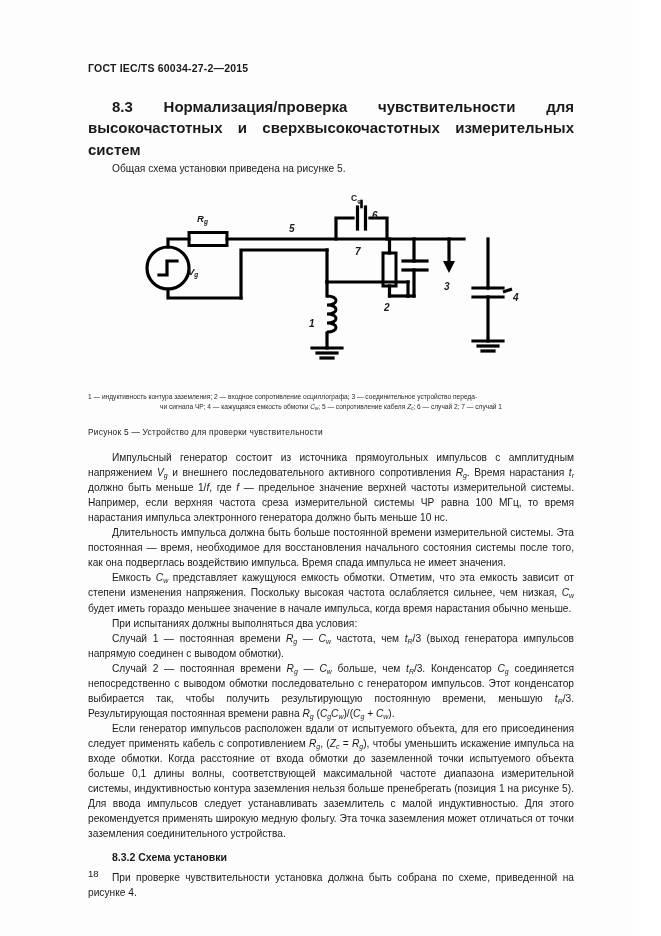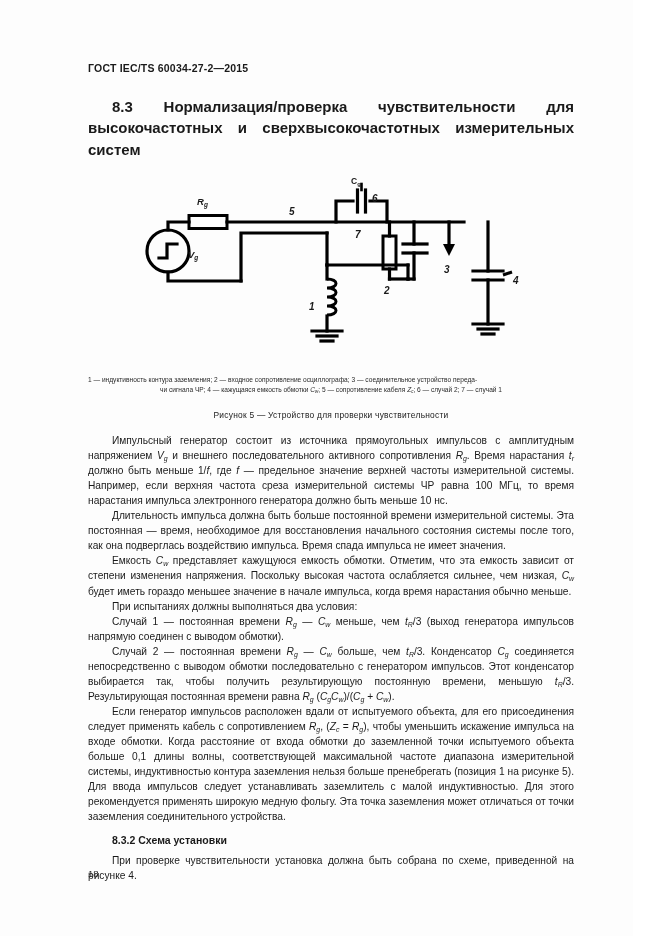--- a/index.html
+++ b/index.html
@@ -65,21 +65,21 @@
   .fig-note {
     font-size: 6.6px;
     line-height: 1.55;
     text-align: justify;
     margin: 10px 0 0 0;
     color: #2a2a2a;
   }
   .fig-note .lastline { text-align: center; display: block; }
   .fig-caption {
     font-size: 8.4px;
-    text-align: center;
+    text-align: left;
     margin: 14px 0 0 0;
     letter-spacing: 0.25px;
   }
   .page-num {
     position: absolute;
     left: 88px;
     top: 868px;
     font-size: 9.5px;
   }
   .it { font-style: italic; }
@@ -91,20 +91,21 @@
 <div class="page">
 
   <div class="content">
 
     <div class="running-head">ГОСТ IEC/TS 60034-27-2—2015</div>
 
     <h2 class="sec-title">8.3  Нормализация/проверка чувствительности для высокочастотных и сверхвысокочастотных измерительных систем</h2>
 
 
 
+    <p class="body">Общая схема установки приведена на рисунке 5.</p>
 
     <div class="fig-wrap">
       <svg width="400" height="185" viewBox="0 0 400 185">
         <g stroke="#000" stroke-width="3.2" fill="none" stroke-linecap="square">
 
           <circle cx="37" cy="75" r="21" stroke-width="3.2"></circle>
 
           <path d="M28 82 L36 82 L36 68 L46 68" stroke-width="3.2"></path>
 
           <path d="M37 54 L37 46 L58 46"></path>
@@ -197,21 +198,21 @@
     </div>
 
     <p class="body" style="margin-top:14px;"><span>Импульсный генератор состоит из источника прямоугольных импульсов с амплитудным напряжением </span><span class="it">V</span><sub class="it">g</sub><span> и внешнего последовательного активного сопротивления </span><span class="it">R</span><sub class="it">g</sub><span>. Время нарастания </span><span class="it">t</span><sub class="it">r</sub><span> должно быть меньше 1/</span><span class="it">f</span><span>, где </span><span class="it">f</span><span> — предельное значение верхней частоты измерительной системы. Например, если верхняя частота среза измерительной системы ЧР равна 100 МГц, то время нарастания импульса электронного генератора должно быть меньше 10 нс.</span></p>
 
     <p class="body">Длительность импульса должна быть больше постоянной времени измерительной системы. Эта постоянная — время, необходимое для восстановления начального состояния системы после того, как она подверглась воздействию импульса. Время спада импульса не имеет значения.</p>
 
     <p class="body"><span>Емкость </span><span class="it">C</span><sub class="it">w</sub><span> представляет кажущуюся емкость обмотки. Отметим, что эта емкость зависит от степени изменения напряжения. Поскольку высокая частота ослабляется сильнее, чем низкая, </span><span class="it">C</span><sub class="it">w</sub><span> будет иметь гораздо меньшее значение в начале импульса, когда время нарастания обычно меньше.</span></p>
 
     <p class="body">При испытаниях должны выполняться два условия:</p>
 
-    <p class="body"><span>Случай 1 — постоянная времени </span><span class="it">R</span><sub class="it">g</sub><span> — </span><span class="it">C</span><sub class="it">w</sub><span> меньше, чем </span><span class="it">t</span><sub class="it">R</sub><span>/3 (выход генератора импульсов напрямую соединен с выводом обмотки).</span></p>
+    <p class="body"><span>Случай 1 — постоянная времени </span><span class="it">R</span><sub class="it">g</sub><span> — </span><span class="it">C</span><sub class="it">w</sub><span> частота, чем </span><span class="it">t</span><sub class="it">R</sub><span>/3 (выход генератора импульсов напрямую соединен с выводом обмотки).</span></p>
 
     <p class="body"><span>Случай 2 — постоянная времени </span><span class="it">R</span><sub class="it">g</sub><span> — </span><span class="it">C</span><sub class="it">w</sub><span> больше, чем </span><span class="it">t</span><sub class="it">R</sub><span>/3. Конденсатор </span><span class="it">C</span><sub class="it">g</sub><span> соединяется непосредственно с выводом обмотки последовательно с генератором импульсов. Этот конденсатор выбирается так, чтобы получить результирующую постоянную времени, меньшую </span><span class="it">t</span><sub class="it">R</sub><span>/3. Результирующая постоянная времени равна </span><span class="it">R</span><sub class="it">g</sub><span> (</span><span class="it">C</span><sub class="it">g</sub><span class="it">C</span><sub class="it">w</sub><span>)/(</span><span class="it">C</span><sub class="it">g</sub><span> + </span><span class="it">C</span><sub class="it">w</sub><span>).</span></p>
 
     <p class="body"><span>Если генератор импульсов расположен вдали от испытуемого объекта, для его присоединения следует применять кабель с сопротивлением </span><span class="it">R</span><sub class="it">g</sub><span>, (</span><span class="it">Z</span><sub class="it">c</sub><span> = </span><span class="it">R</span><sub class="it">g</sub><span>), чтобы уменьшить искажение импульса на входе обмотки. Когда расстояние от входа обмотки до заземленной точки испытуемого объекта больше 0,1 длины волны, соответствующей максимальной частоте диапазона измерительной системы, индуктивностью контура заземления нельзя больше пренебрегать (позиция 1 на рисунке 5). Для ввода импульсов следует устанавливать заземлитель с малой индуктивностью. Для этого рекомендуется применять широкую медную фольгу. Эта точка заземления может отличаться от точки заземления соединительного устройства.</span></p>
 
     <h3 class="sub-title">8.3.2  Схема установки</h3>
 
     <p class="body">При проверке чувствительности установка должна быть собрана по схеме, приведенной на рисунке 4.</p>
 
   </div>

